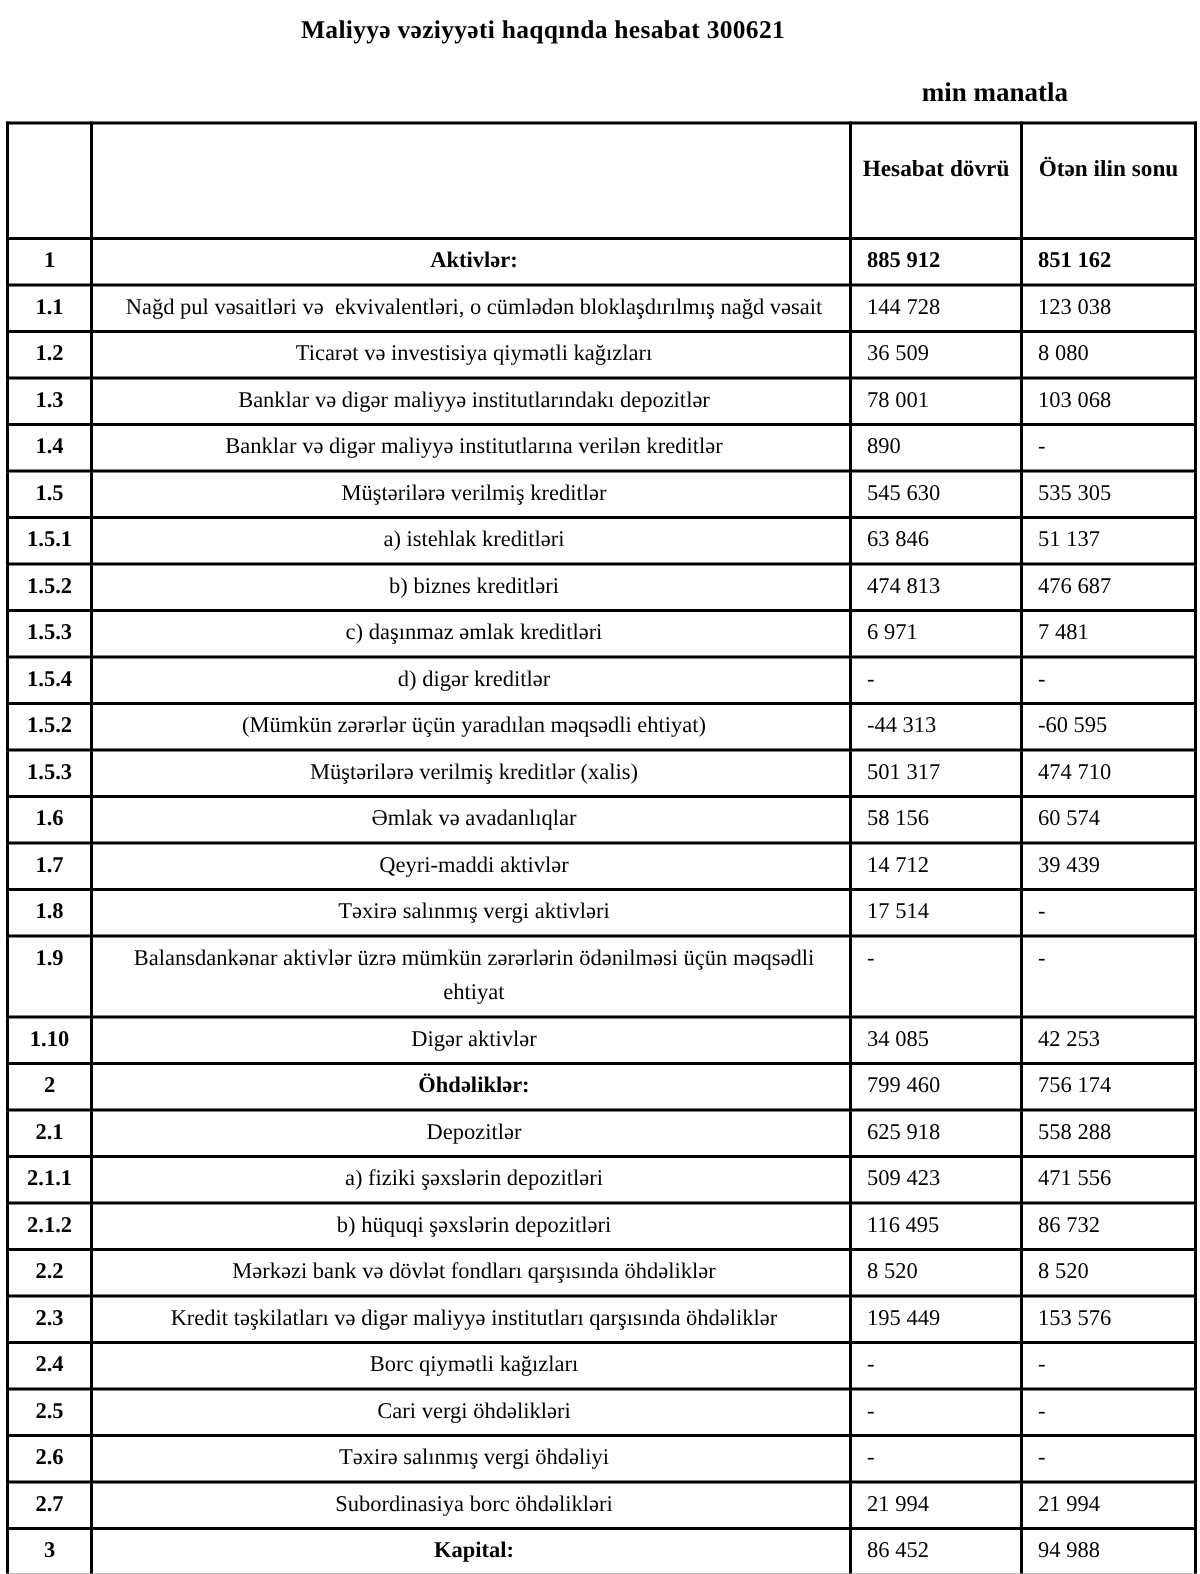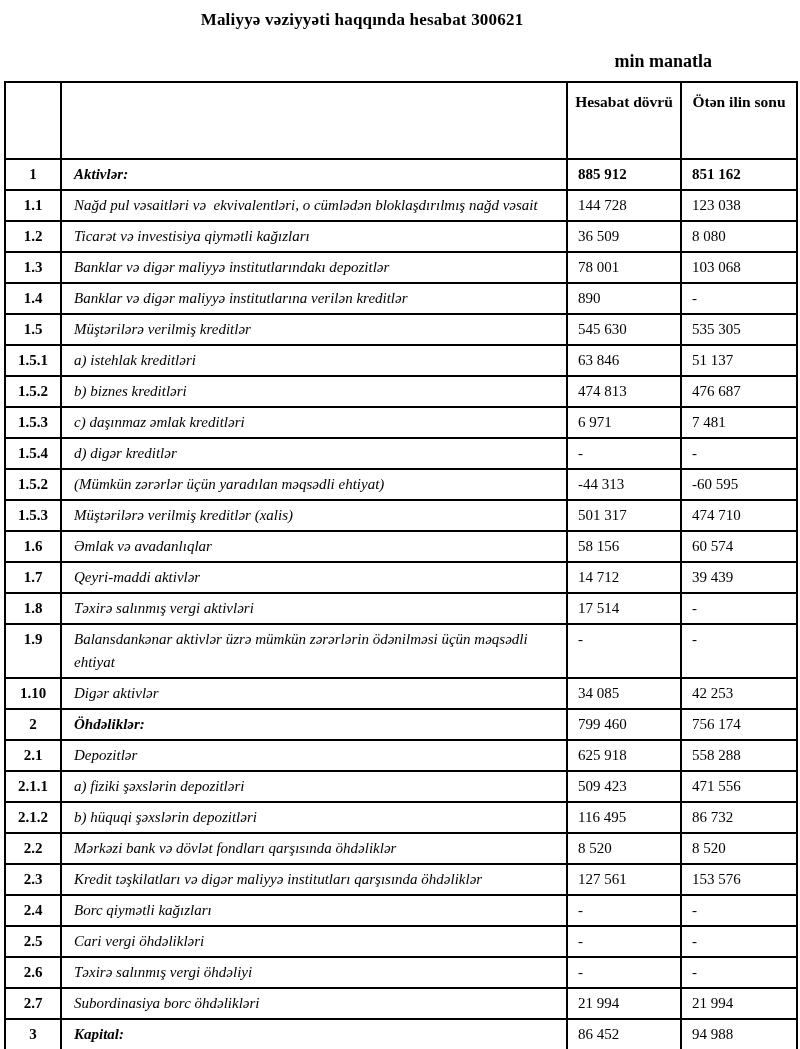--- a/index.html
+++ b/index.html
@@ -43,34 +43,33 @@
 
   col.c-no    { width: 56px; }
   col.c-label { width: 506px; }
   col.c-cur   { width: 114px; }
   col.c-prev  { width: 116px; }
 
   tr.header-row th {
     height: 77px;
     font-weight: bold;
     text-align: center;
-    padding: 7px 4px 0 4px;
+    padding: 18px 4px 0 4px;
     font-size: 15.5px;
   }
 
   td.col-no {
     text-align: center;
     font-weight: bold;
     padding: 3px 2px;
   }
   td.col-label {
-    text-align: left;
+    text-align: center;
     padding: 3px 8px 3px 12px;
     white-space: pre-wrap;
-    font-style: italic;
   }
   td.col-num {
     text-align: left;
     padding: 3px 6px 3px 10px;
   }
 
   tr.emph-label td.col-label { font-weight: bold; }
   tr.emph-all td { font-weight: bold; }
 </style>
 </head>
@@ -226,21 +225,21 @@
         </tr>
         <tr>
           <td class="col-no">2.2</td>
           <td class="col-label">Mərkəzi bank və dövlət fondları qarşısında öhdəliklər</td>
           <td class="col-num">8 520</td>
           <td class="col-num">8 520</td>
         </tr>
         <tr>
           <td class="col-no">2.3</td>
           <td class="col-label">Kredit təşkilatları və digər maliyyə institutları qarşısında öhdəliklər</td>
-          <td class="col-num">127 561</td>
+          <td class="col-num">195 449</td>
           <td class="col-num">153 576</td>
         </tr>
         <tr>
           <td class="col-no">2.4</td>
           <td class="col-label">Borc qiymətli kağızları</td>
           <td class="col-num">-</td>
           <td class="col-num">-</td>
         </tr>
         <tr>
           <td class="col-no">2.5</td>

